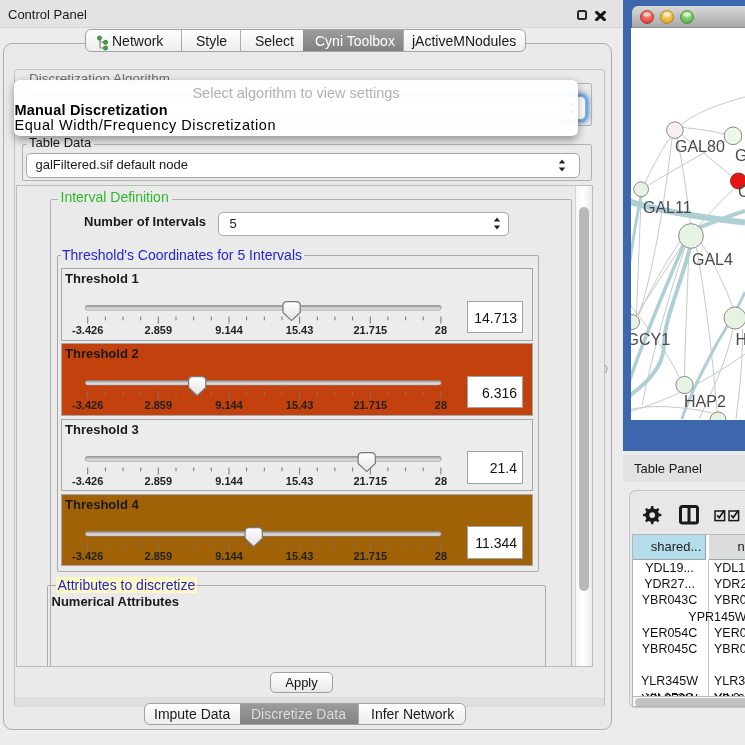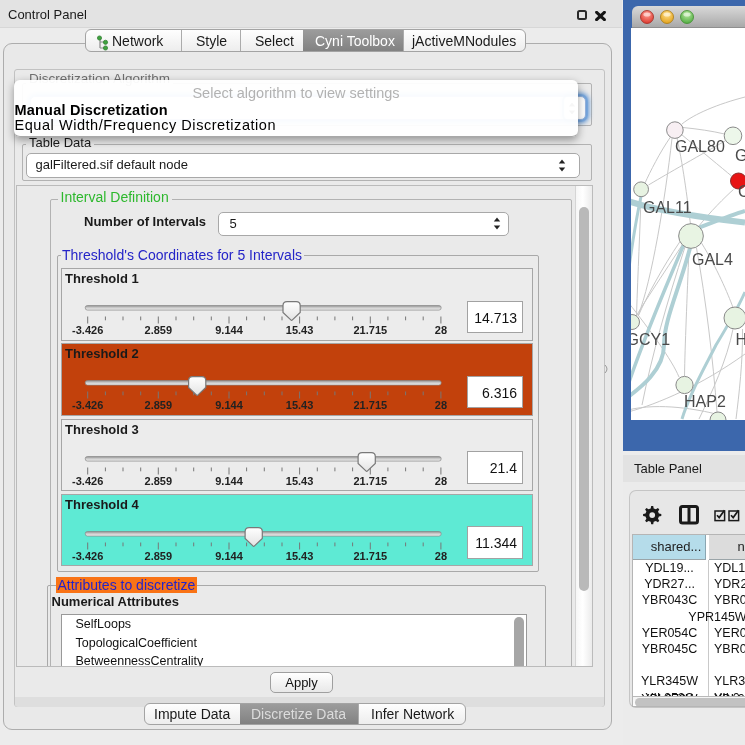--- a/index.html
+++ b/index.html
@@ -223,21 +223,21 @@
           <text x="25.7" y="64.5" text-anchor="middle">-3.426</text>
           <text x="96.3" y="64.5" text-anchor="middle">2.859</text>
           <text x="167.0" y="64.5" text-anchor="middle">9.144</text>
           <text x="237.6" y="64.5" text-anchor="middle">15.43</text>
           <text x="308.3" y="64.5" text-anchor="middle">21.715</text>
           <text x="378.9" y="64.5" text-anchor="middle">28</text>
         </g>
     </svg>
     <div class="abs" style="left:405px;top:31.5px;width:56px;height:32.5px;background:#fff;border:1px solid #a2a2a2;font-size:14px;color:#111;text-align:right;line-height:32px;padding-right:5px;">21.4</div>
   </div>
-  <div class="abs" style="left:44px;top:307.8px;width:471.5px;height:72.5px;background:#5eead4;border:1px solid #a6a6a6;">
+  <div class="abs" style="left:44px;top:307.8px;width:471.5px;height:72.5px;background:#a16207;border:1px solid #a6a6a6;">
     <div class="abs t13" style="left:3px;top:2px;font-weight:bold;">Threshold 4</div>
     <svg class="abs" style="left:0;top:0" width="400" height="72" viewBox="0 0 400 72">
       <defs>
           <linearGradient id="gv3" x1="0" y1="0" x2="0" y2="1">
             <stop offset="0" stop-color="#8d8d8d"></stop>
             <stop offset="0.45" stop-color="#c9c9c9"></stop>
             <stop offset="1" stop-color="#f2f2f2"></stop>
           </linearGradient>
       <linearGradient id="tg3" x1="0" y1="0" x2="0" y2="1">
             <stop offset="0" stop-color="#ffffff"></stop>
@@ -275,28 +275,22 @@
           <text x="167.0" y="64.5" text-anchor="middle">9.144</text>
           <text x="237.6" y="64.5" text-anchor="middle">15.43</text>
           <text x="308.3" y="64.5" text-anchor="middle">21.715</text>
           <text x="378.9" y="64.5" text-anchor="middle">28</text>
         </g>
     </svg>
     <div class="abs" style="left:405px;top:31.5px;width:56px;height:32.5px;background:#fff;border:1px solid #a2a2a2;font-size:14px;color:#111;text-align:right;line-height:32px;padding-right:5px;">11.344</div>
   </div>
 
   <div class="abs" style="left:29.5px;top:399px;width:499px;height:110px;border:1px solid #a9a9a9;border-radius:2px;"></div>
-  <div class="abs t13" style="left:38.5px;top:391px;background:#f97316;padding:0 2px;color:#2424c8;font-size:14px;">Attributes to discretize</div>
+  <div class="abs t13" style="left:38.5px;top:391px;background:#fef9c3;padding:0 2px;color:#2424c8;font-size:14px;">Attributes to discretize</div>
   <div class="abs t13" style="left:34.5px;top:408px;font-weight:bold;">Numerical Attributes</div>
-  <div class="abs" style="left:43.5px;top:428px;width:466px;height:60px;background:#fff;border:1px solid #999;">
-    <div class="abs" style="left:14px;top:2px;font-size:12.5px;color:#111;">SelfLoops</div>
-    <div class="abs" style="left:14px;top:20.5px;font-size:12.5px;color:#111;">TopologicalCoefficient</div>
-    <div class="abs" style="left:14px;top:39px;font-size:12.5px;color:#111;">BetweennessCentrality</div>
-    <div class="abs" style="left:452px;top:2px;width:10px;height:56px;background:#a6a6a6;border-radius:5px;"></div>
-  </div>
 </div>
 
 <div class="abs" style="left:270px;top:672px;width:63px;height:21px;background:linear-gradient(#fff,#e8e8e8);border:1px solid #9f9f9f;border-radius:5px;text-align:center;font-size:13px;color:#111;line-height:19px;">Apply</div>
 
 <div class="abs" style="left:144px;top:703px;width:322px;height:22px;border:1px solid #a3a3a3;border-radius:6px;background:linear-gradient(#fefefe,#ededed);overflow:hidden;">
   <div class="abs" style="left:95px;top:0;width:118px;height:22px;background:linear-gradient(#9c9c9c,#7f7f7f);"></div>
   <div class="abs" style="left:213px;top:0;width:1px;height:22px;background:#ababab;"></div>
 </div>
 <div class="abs t13" style="left:154px;top:706px;font-size:14px;">Impute Data</div>
 <div class="abs t13" style="left:251px;top:706px;color:#dcdcdc;font-size:14px;">Discretize Data</div>

